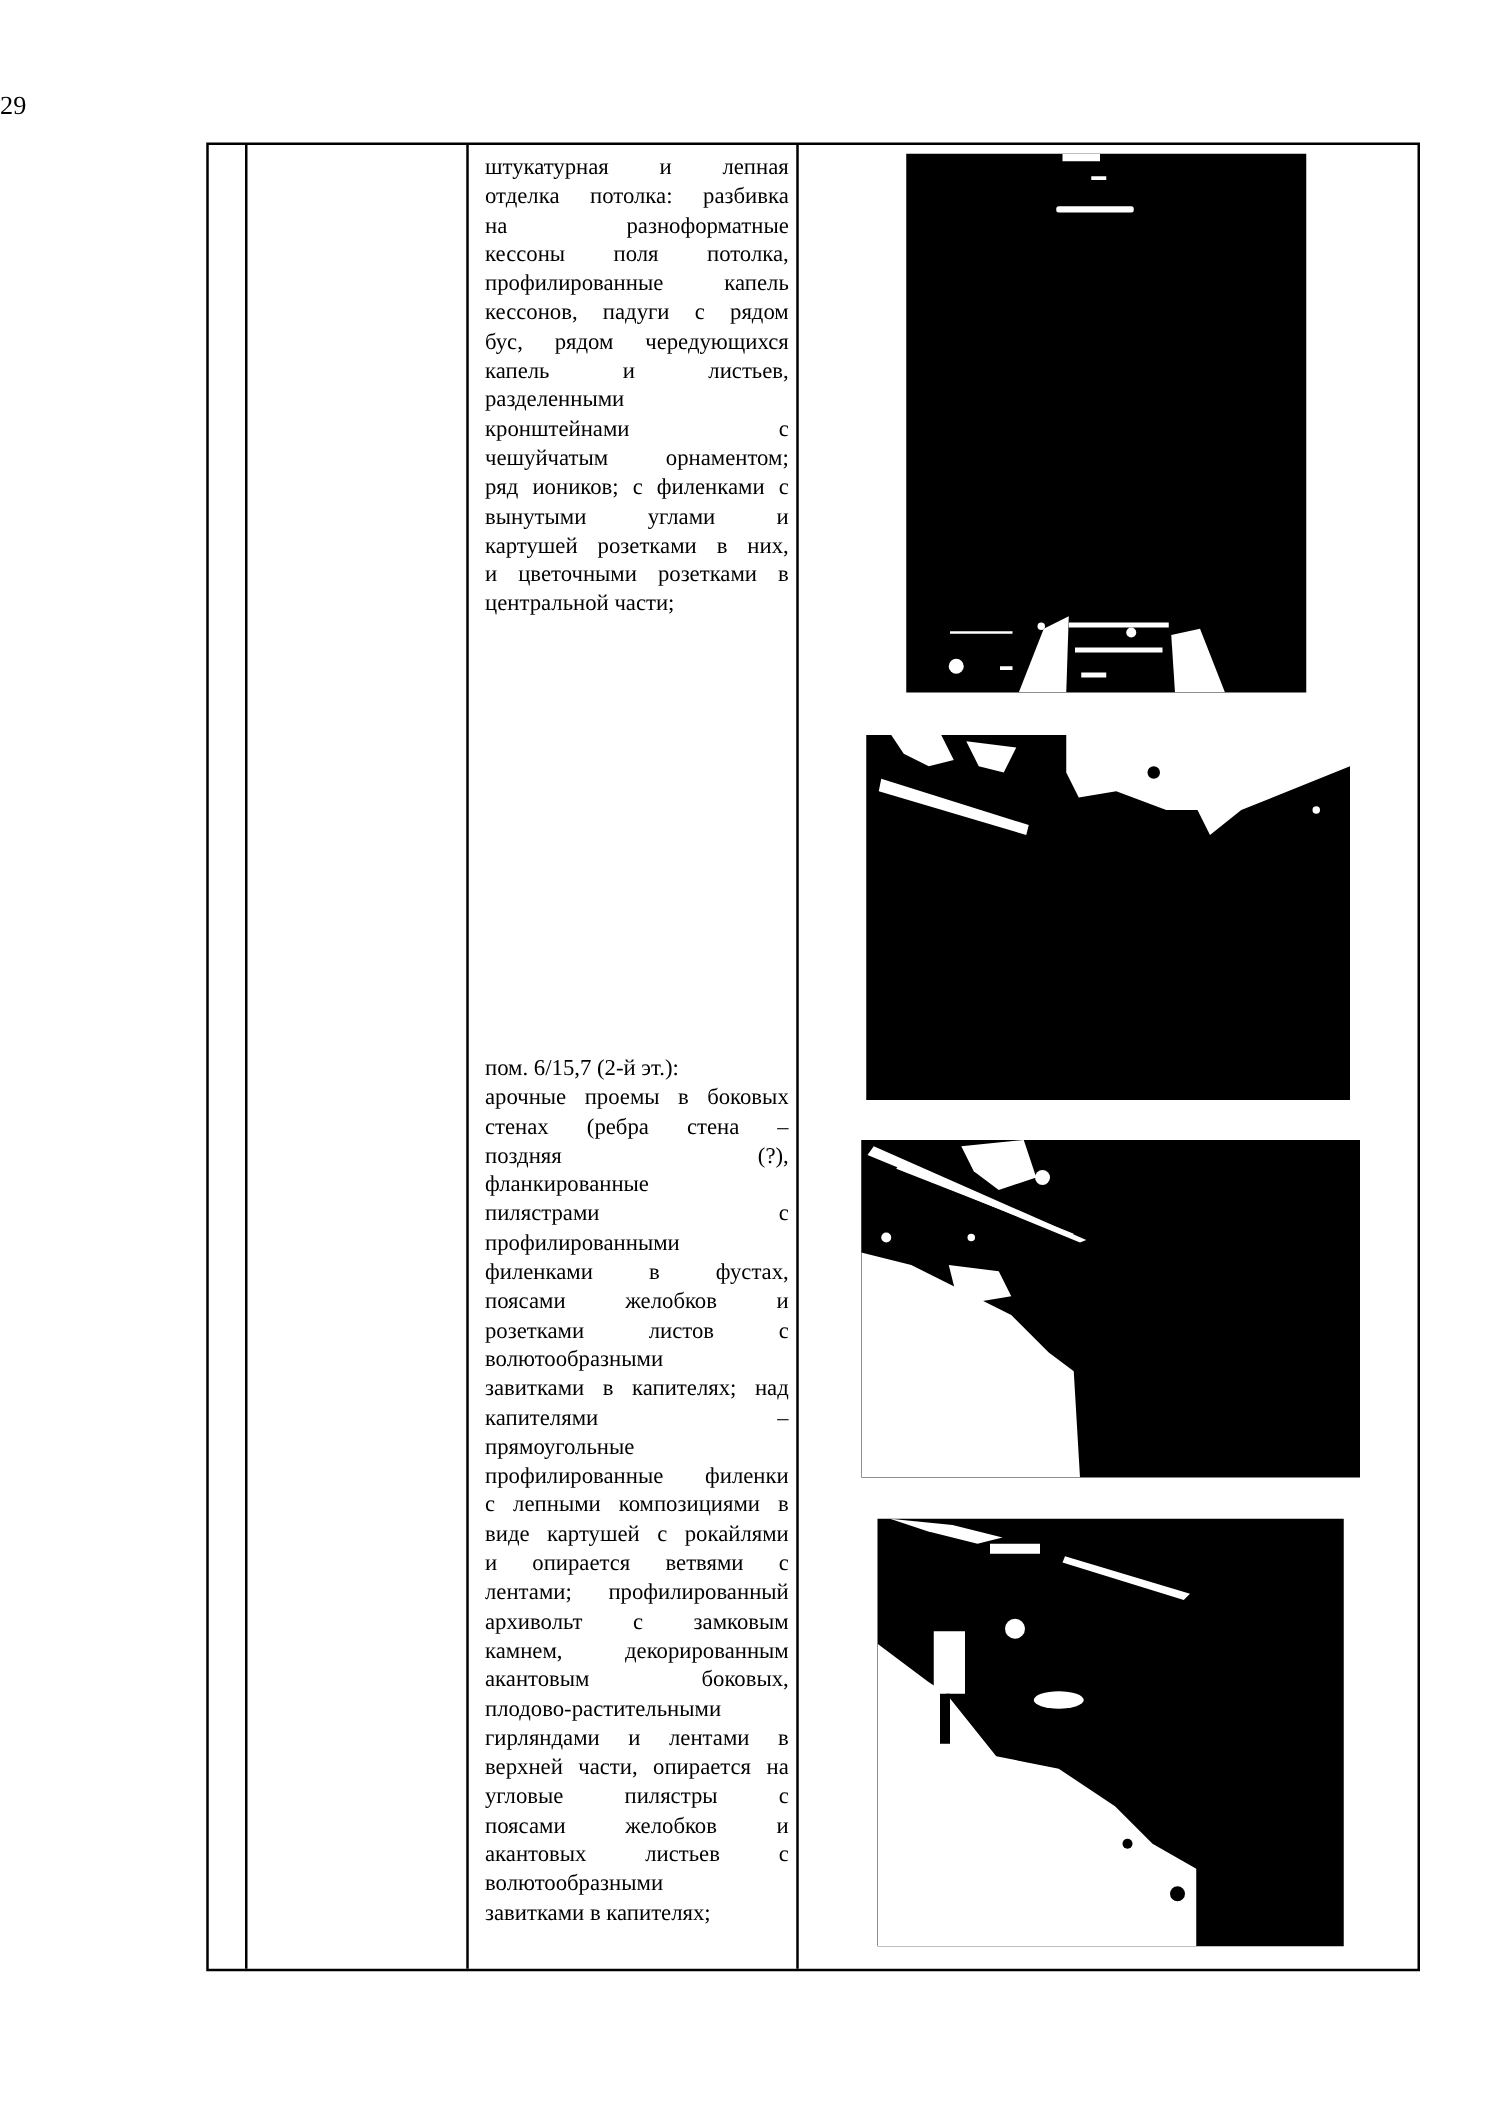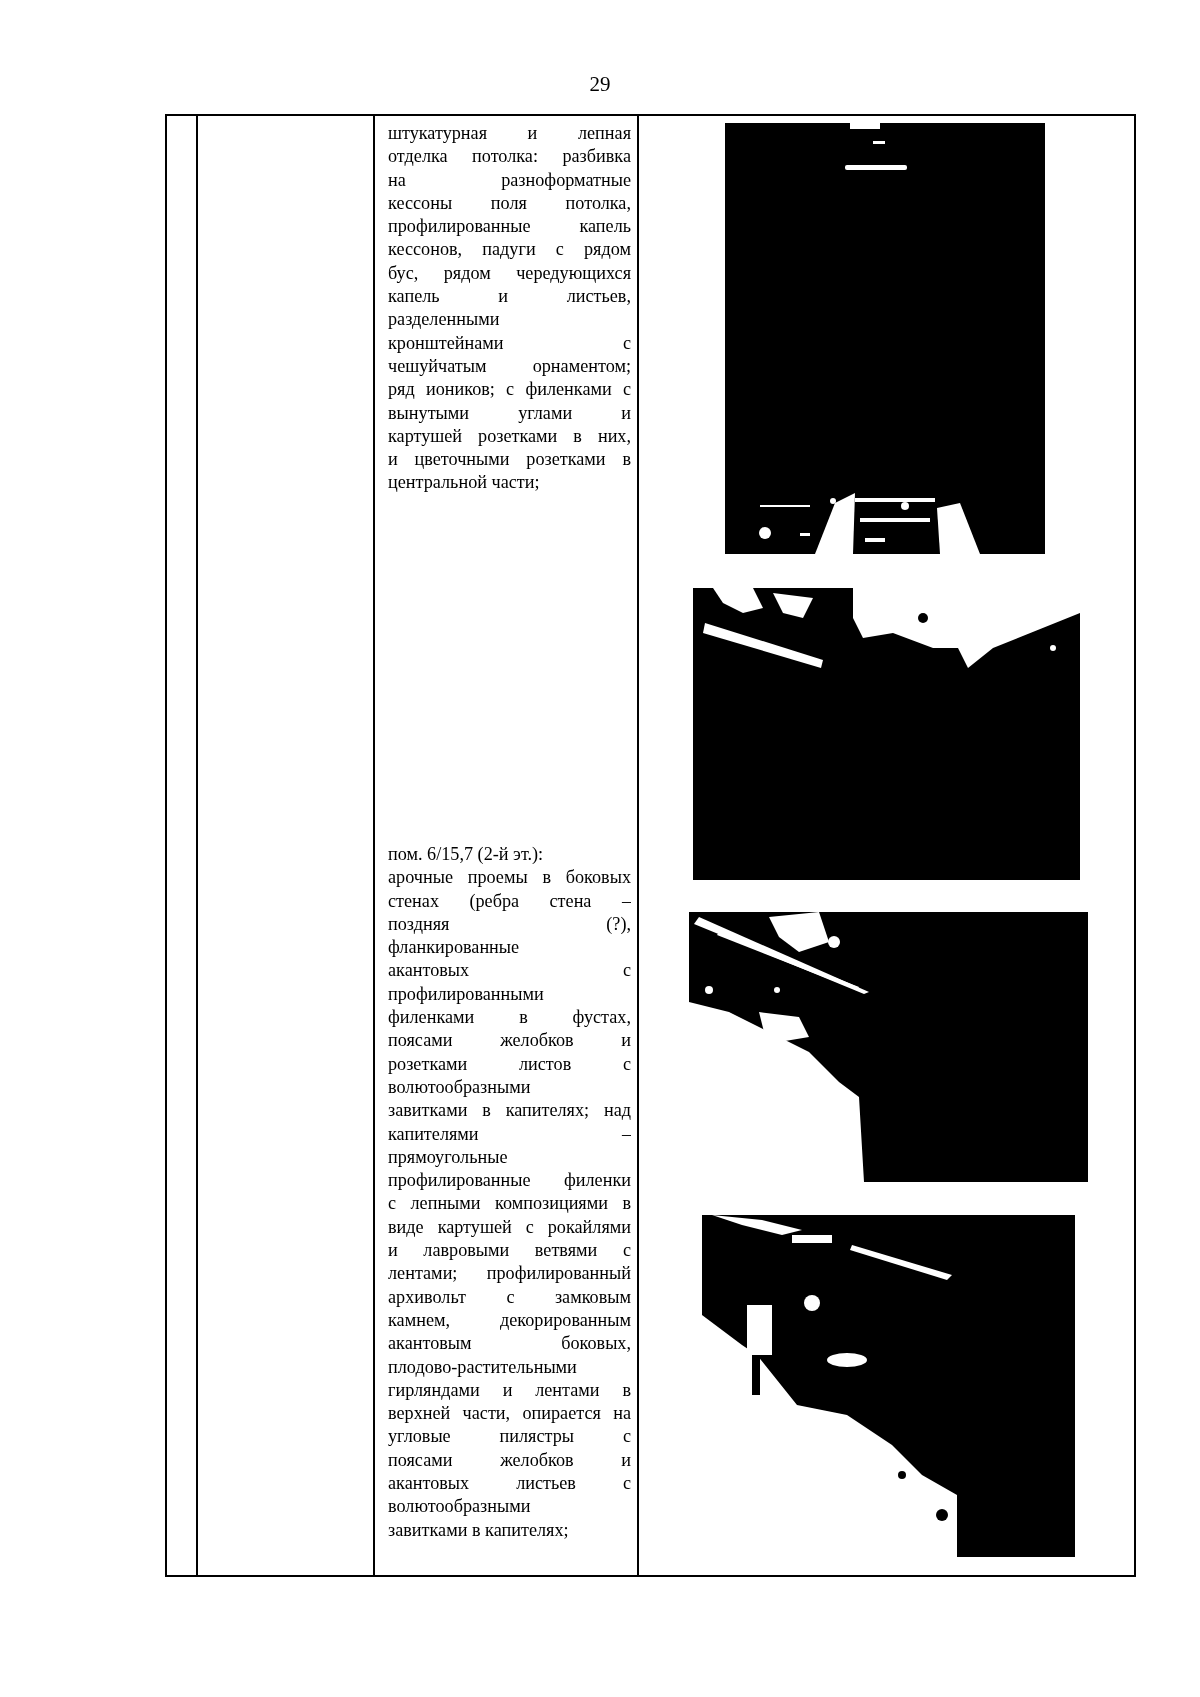--- a/index.html
+++ b/index.html
@@ -1,18 +1,18 @@
 <!DOCTYPE html>
 <html><head>
 <meta charset="utf-8">
 <style>
   html, body { margin:0; padding:0; background:#ffffff; }
   body { width:1200px; height:1697px; position:relative; overflow:hidden;
          font-family:"Liberation Serif","DejaVu Serif",serif; color:#000; }
-  .page-number { position:absolute; top:72px; left:0; width:1200px; text-align:center; font-size:21px; }
+  .page-number { position:absolute; top:72px; left:0; width:1200px; text-align:left; font-size:21px; }
   .table { position:absolute; left:165px; top:114px; width:971px; height:1463px;
            border:2px solid #000; box-sizing:border-box; }
   .vline { position:absolute; top:0; bottom:0; width:0; border-left:2px solid #000; }
   .text-col { position:absolute; left:221px; top:6px; width:243px; font-size:18.2px; line-height:23.3px; }
   .ln { display:block; white-space:nowrap; height:23.3px; }
   .ln.j { text-align:justify; text-align-last:justify; white-space:normal; overflow:hidden; }
   .photo { position:absolute; background:#000; overflow:hidden; }
   .photo svg { position:absolute; left:0; top:0; width:100%; height:100%; }
 </style>
 </head>
@@ -42,33 +42,33 @@
       <span class="ln j">картушей розетками в них,</span>
       <span class="ln j">и цветочными розетками в</span>
       <span class="ln">центральной части;</span>
     </div>
   <div class="text-col" id="block2" style="top:727px">
       <span class="ln">пом. 6/15,7 (2-й эт.):</span>
       <span class="ln j">арочные проемы в боковых</span>
       <span class="ln j">стенах (ребра стена –</span>
       <span class="ln j">поздняя (?),</span>
       <span class="ln">фланкированные</span>
-      <span class="ln j">акантовых с</span>
+      <span class="ln j">пилястрами с</span>
       <span class="ln">профилированными</span>
       <span class="ln j">филенками в фустах,</span>
       <span class="ln j">поясами желобков и</span>
       <span class="ln j">розетками листов с</span>
       <span class="ln">волютообразными</span>
       <span class="ln j">завитками в капителях; над</span>
       <span class="ln j">капителями –</span>
       <span class="ln">прямоугольные</span>
       <span class="ln j">профилированные филенки</span>
       <span class="ln j">с лепными композициями в</span>
       <span class="ln j">виде картушей с рокайлями</span>
-      <span class="ln j">и лавровыми ветвями с</span>
+      <span class="ln j">и опирается ветвями с</span>
       <span class="ln j">лентами; профилированный</span>
       <span class="ln j">архивольт с замковым</span>
       <span class="ln j">камнем, декорированным</span>
       <span class="ln j">акантовым боковых,</span>
       <span class="ln">плодово-растительными</span>
       <span class="ln j">гирляндами и лентами в</span>
       <span class="ln j">верхней части, опирается на</span>
       <span class="ln j">угловые пилястры с</span>
       <span class="ln j">поясами желобков и</span>
       <span class="ln j">акантовых листьев с</span>

